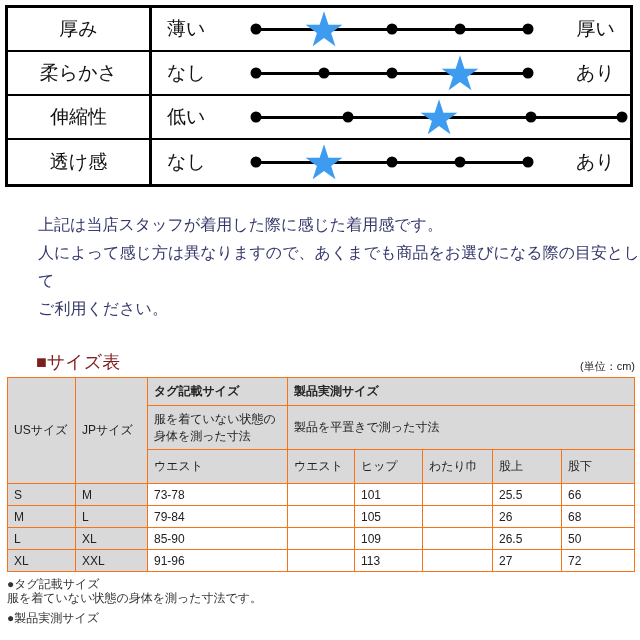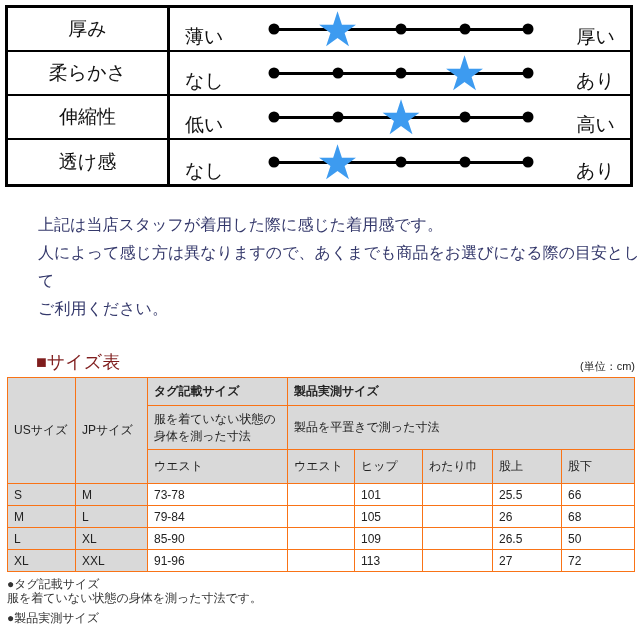--- a/index.html
+++ b/index.html
@@ -18,29 +18,29 @@
     border: 3px solid #000;
     background: #fff;
   }
   .frow {
     display: flex;
     height: 44px;
     border-bottom: 2px solid #000;
   }
   .frow:last-child { border-bottom: none; }
   .flabel {
-    width: 162px;
+    width: 144px;
     border-right: 3px solid #000;
     display: flex; align-items: center; justify-content: center;
     font-size: 19px; color: #111;
     flex: none;
   }
   .fcell {
     flex: 1;
-    display: flex; align-items: flex-end;
+    display: flex; align-items: center;
     position: relative;
   }
   .cap { font-size: 19px; color: #111; flex: none; }
   .cap.left  { width: 96px; padding-left: 15px; }
   .cap.right { width: 94px; padding-right: 15px; text-align: right; }
   .scale {
     flex: 1;
     height: 100%;
     position: relative;
     margin: 0 8px;
@@ -149,21 +149,20 @@
     <div class="flabel">伸縮性</div>
     <div class="fcell">
       <span class="cap left">低い</span>
       <div class="scale">
           <span class="dot" style="left: 0%;"></span>
           <span class="dot" style="left: 25%;"></span>
           <span class="star" style="left: 50%; color: rgb(61, 155, 240);">★</span>
           <span class="dot" style="left: 75%;"></span>
           <span class="dot" style="left: 100%;"></span>
         </div>
-      <span class="cap right">高い</span>
     </div>
   </div>
   <div class="frow">
     <div class="flabel">透け感</div>
     <div class="fcell">
       <span class="cap left">なし</span>
       <div class="scale">
           <span class="dot" style="left: 0%;"></span>
           <span class="star" style="left: 25%; color: rgb(61, 155, 240);">★</span>
           <span class="dot" style="left: 50%;"></span>

